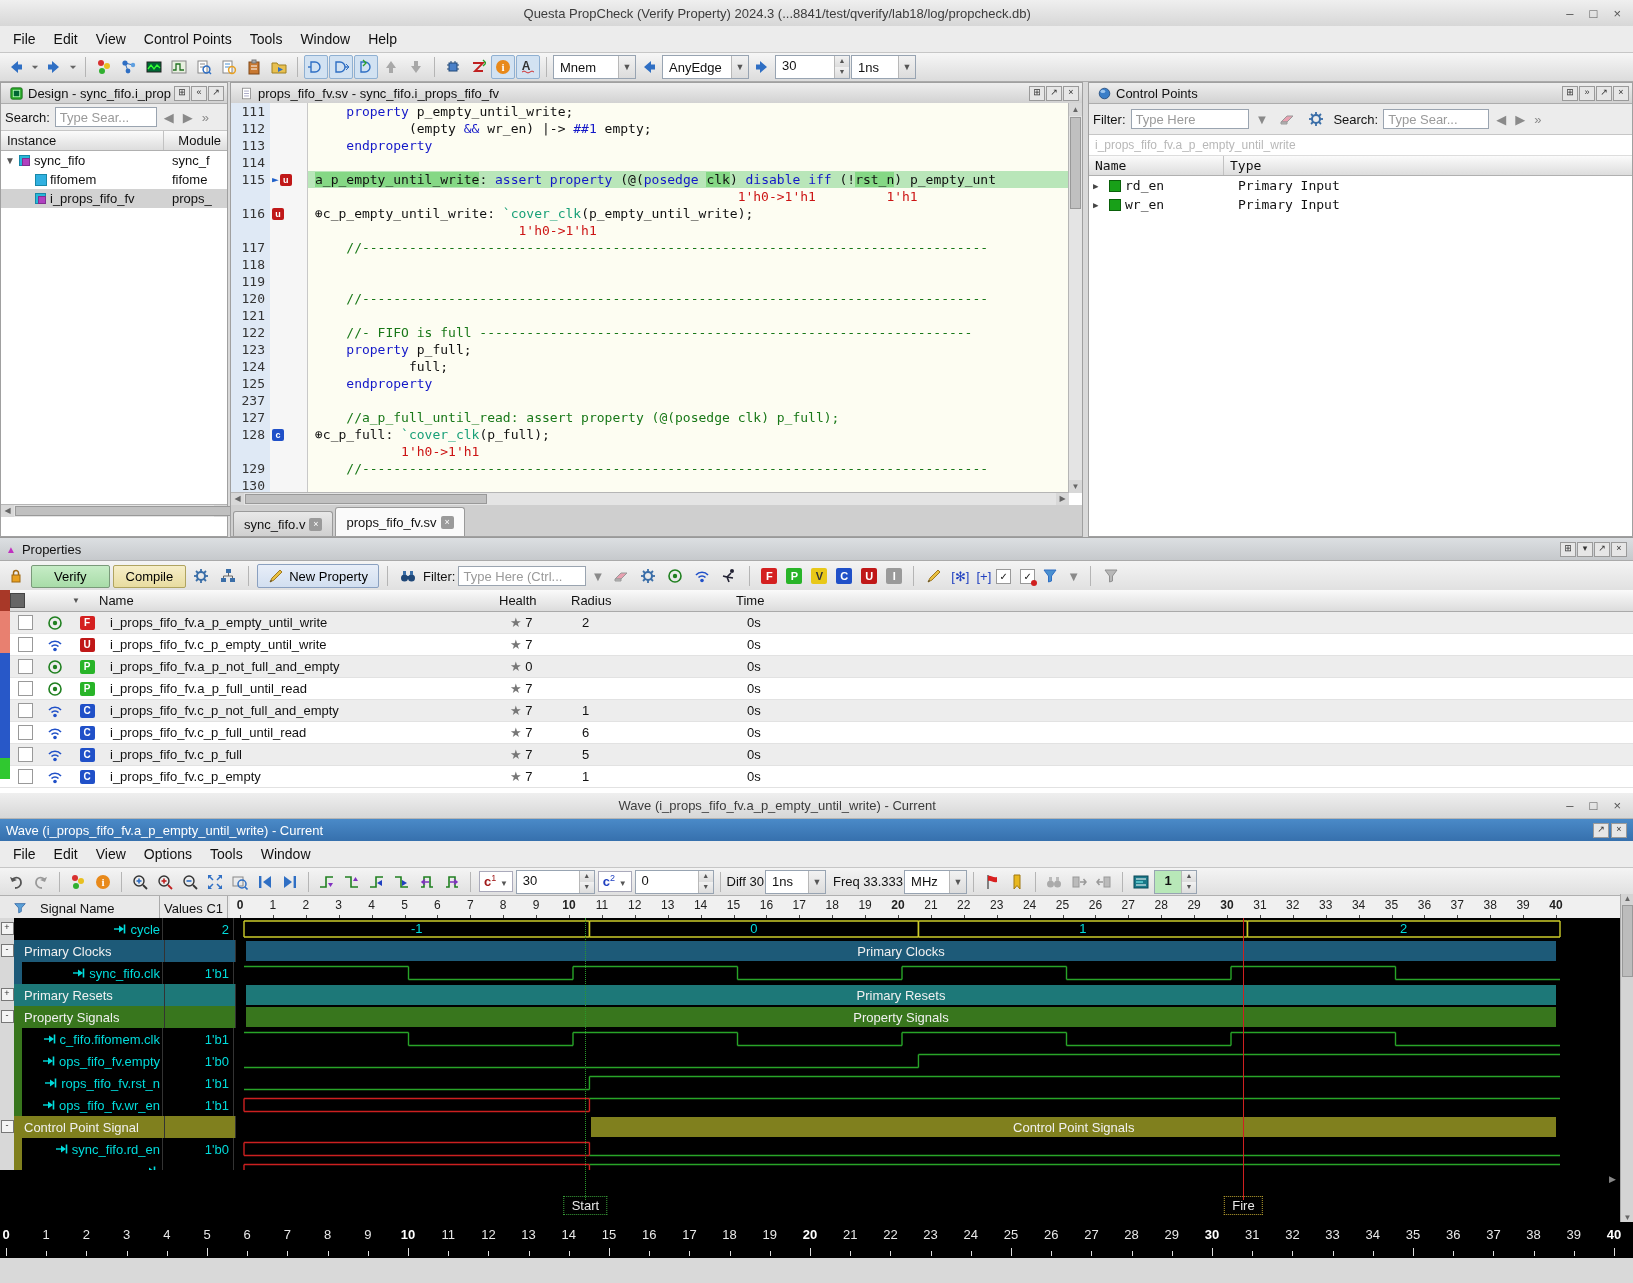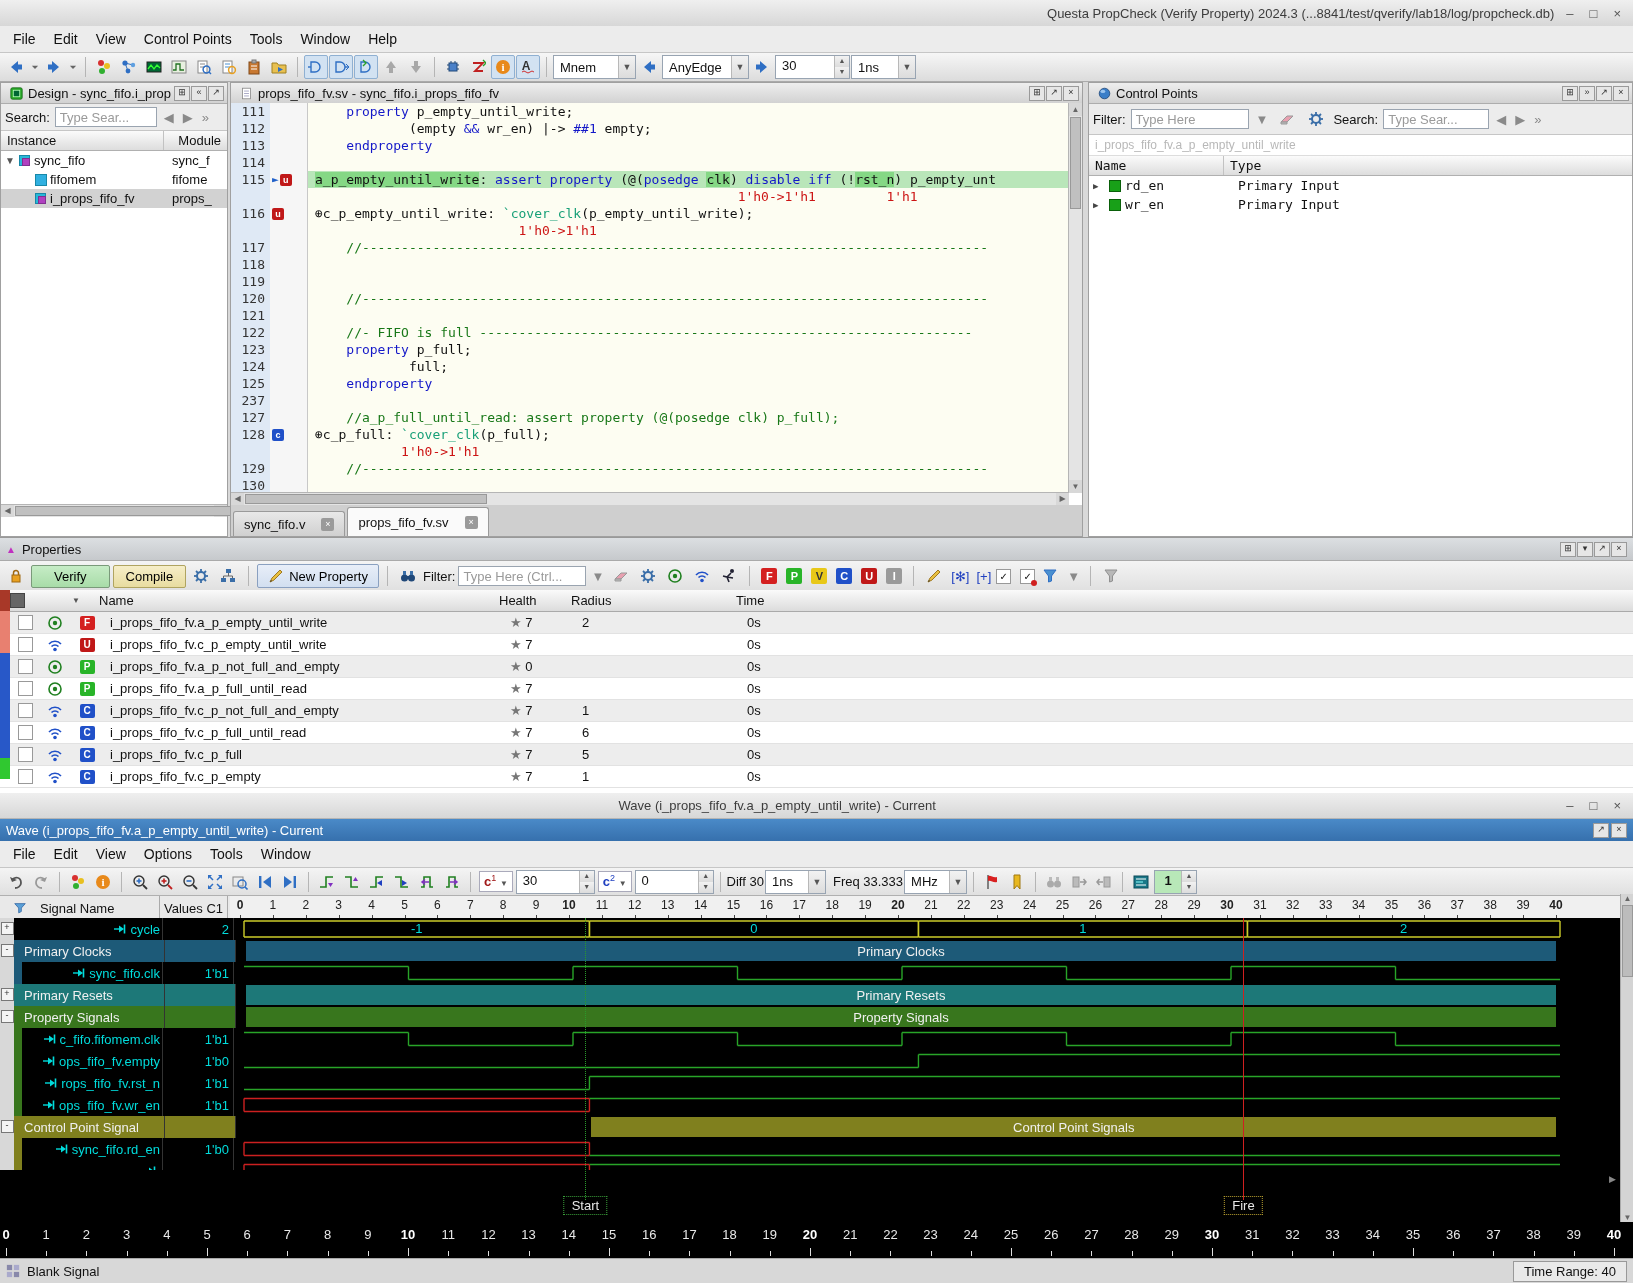--- a/index.html
+++ b/index.html
@@ -2,21 +2,21 @@
 <html><head>
 <meta charset="utf-8">
 <style>
   html,body{margin:0;padding:0;background:#888;}
   .app{position:relative;width:1633px;height:1283px;overflow:hidden;background:#d9d9d9;
        font-family:"Liberation Sans",sans-serif;font-size:13px;color:#111;}
   .abs{position:absolute;}
   
   .titlebar{left:0;top:0;width:1633px;height:26px;background:linear-gradient(#efefef,#d7d7d7);
     border-bottom:1px solid #b5b5b5;display:flex;align-items:center;}
-  .titlebar .title{flex:1;text-align:right;color:#3c3c3c;}
+  .titlebar .title{flex:1;text-align:center;color:#3c3c3c;}
   .winbtns{display:flex;gap:16px;padding:0 12px;color:#555;font-size:13px;}
   .winbtns span{cursor:default;}
   .menubar{left:0;top:26px;width:1633px;height:27px;background:#ececec;border-bottom:1px solid #c6c6c6;
     display:flex;align-items:center;padding-left:4px;box-sizing:border-box;}
   .menubar .mi{padding:4px 9px;font-size:14px;}
   .toolbar{left:0;top:53px;width:1633px;height:29px;background:linear-gradient(#f6f6f6,#dcdcdc);
     border-bottom:1px solid #aaa;display:flex;align-items:center;gap:1px;padding:0 4px;box-sizing:border-box;}
   .tbi{width:24px;height:24px;display:flex;align-items:center;justify-content:center;border-radius:2px;flex:0 0 auto;}
   .tbi.pressed{background:#d2e2f2;border:1px solid #8fb0d2;box-sizing:border-box;}
   .tbi.small{width:12px;}
@@ -71,21 +71,21 @@
   .vscroll .up,.vscroll .dn{position:absolute;left:0;right:0;height:13px;background:#d8d8d8;color:#666;
     font-size:8px;text-align:center;line-height:13px;}
   .vscroll .dn{bottom:0;}
   .hscroll{position:absolute;left:0;right:13px;bottom:31px;height:12px;background:#e4e4e4;border-top:1px solid #b5b5b5;}
   .hscroll .thumb{position:absolute;top:1px;bottom:1px;left:14px;width:240px;background:#c0c0c0;border:1px solid #999;}
   .hscroll .lt,.hscroll .rt{position:absolute;top:0;bottom:0;width:13px;background:#d8d8d8;color:#666;font-size:8px;
     text-align:center;line-height:12px;}
   .hscroll .rt{right:0;}
   .tabs{position:absolute;left:0;bottom:0;height:31px;right:0;display:flex;align-items:flex-end;gap:2px;
     padding-left:2px;background:#cfcfcf;}
-  .tab{display:flex;align-items:center;gap:16px;height:24px;padding:0 10px;background:linear-gradient(#e8e8e8,#d0d0d0);
+  .tab{display:flex;align-items:center;gap:4px;height:24px;padding:0 10px;background:linear-gradient(#e8e8e8,#d0d0d0);
     border:1px solid #9a9a9a;border-bottom:none;border-radius:3px 3px 0 0;font-size:13px;}
   .tab.active{background:#fafafa;height:28px;}
   .closebox{width:13px;height:13px;background:#9a9a9a;color:#fff;font-size:9px;line-height:13px;text-align:center;border-radius:2px;}
   
   .props{left:0;top:537px;width:1633px;height:256px;background:#f2f2f2;border-top:1px solid #999;}
   .ptitle{height:22px;background:linear-gradient(#d8dcе0,#c4c8cc);background:linear-gradient(#dcdfe2,#c6c9cc);
     display:flex;align-items:center;gap:6px;padding:0 6px;border-bottom:1px solid #aaa;}
   .ptoolbar{height:30px;display:flex;align-items:center;gap:3px;padding:0 4px;background:linear-gradient(#f4f4f4,#e0e0e0);
     border-bottom:1px solid #b0b0b0;}
   .btn{border:1px solid #7a9a7a;background:linear-gradient(#c6ecc6,#a8dca8);padding:3px 22px;font-size:13px;border-radius:2px;}
@@ -1536,27 +1536,15 @@
         <span class="tk" style="left: 1453.2px;"></span>
         <span class="tn" style="left: 1493.4px;">37</span>
         <span class="tk" style="left: 1493.4px;"></span>
         <span class="tn" style="left: 1533.6px;">38</span>
         <span class="tk" style="left: 1533.6px;"></span>
         <span class="tn" style="left: 1573.8px;">39</span>
         <span class="tk" style="left: 1573.8px;"></span>
         <span class="tn b" style="left: 1614px;">40</span>
         <span class="tk" style="left: 1614px; height: 8px;"></span>
       </div>
-      <div class="wstatus" style="top: 465px; height: 25px;">
-        <span>
-          <svg width="14" height="14" viewBox="0 0 16 16" xmlns="http://www.w3.org/2000/svg">
-            <rect x="1" y="1" width="6" height="6" fill="#88a"></rect>
-            <rect x="9" y="1" width="6" height="6" fill="#aac"></rect>
-            <rect x="1" y="9" width="6" height="6" fill="#aac"></rect>
-            <rect x="9" y="9" width="6" height="6" fill="#88a"></rect>
-          </svg>
-        </span>
-        <span>Blank Signal</span>
-        <span class="trange">Time Range: 40</span>
-      </div>
     </div>
 
 </div>
 
 </body></html>

